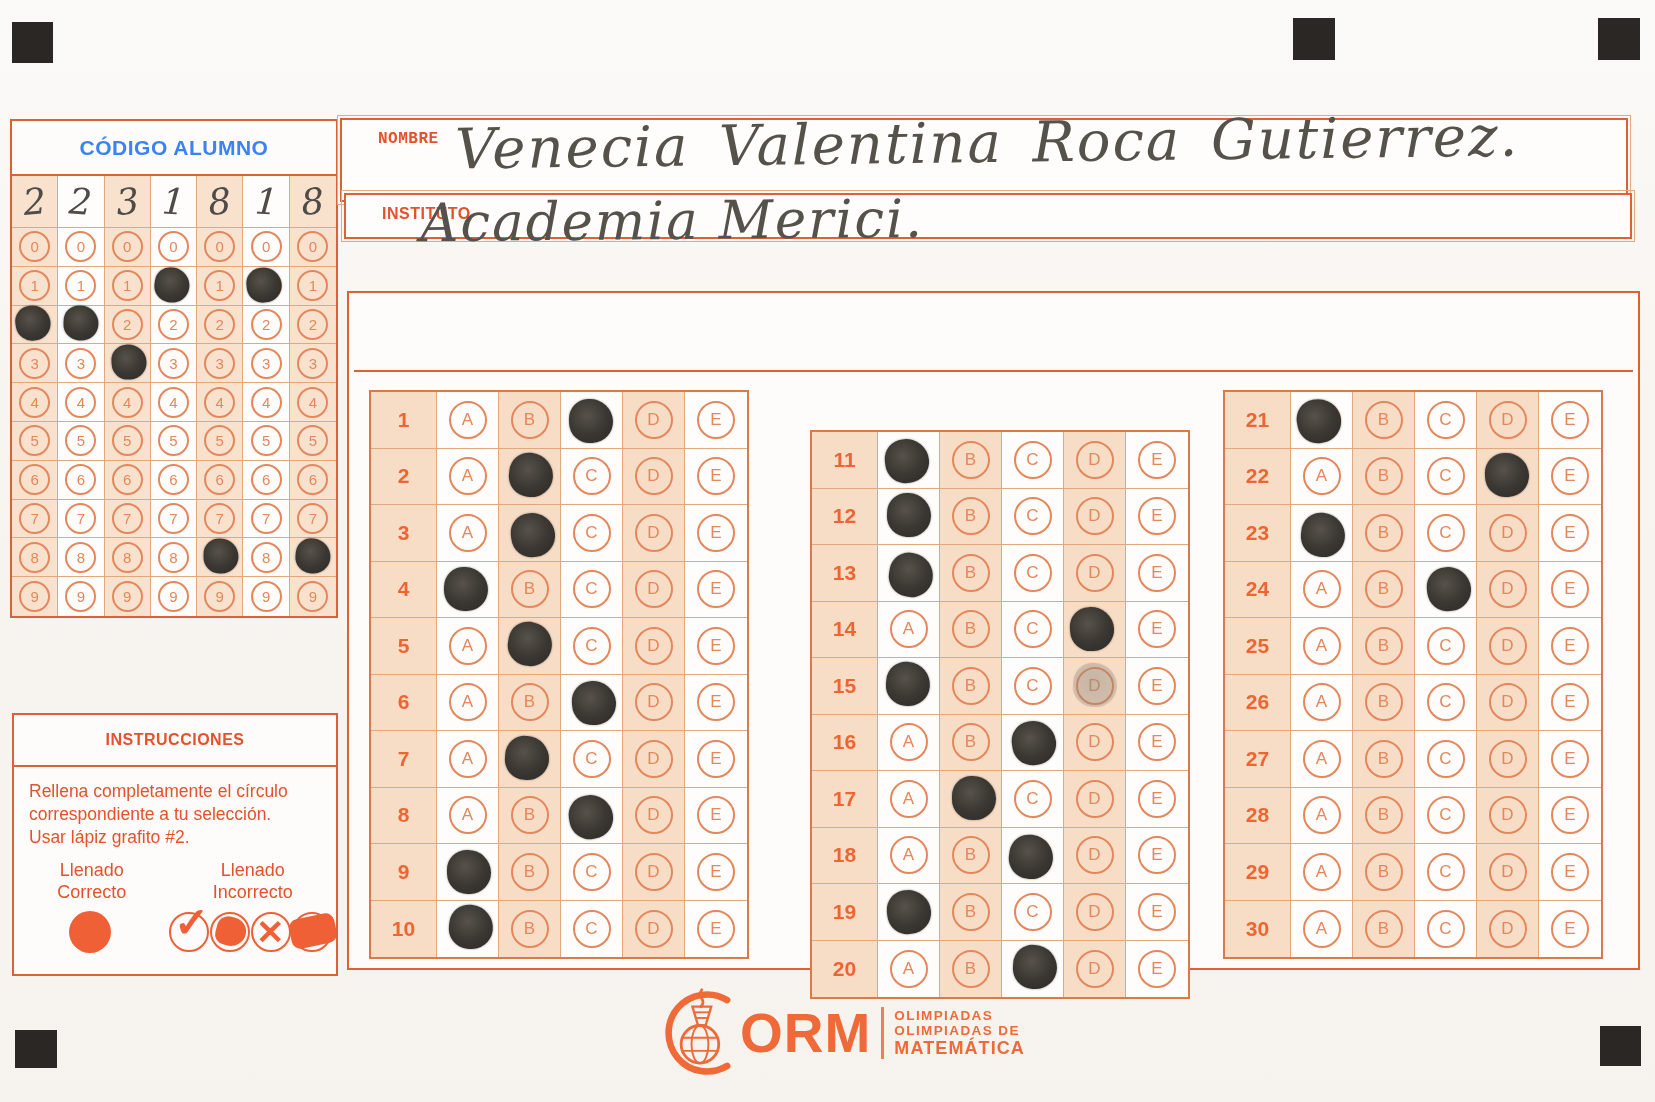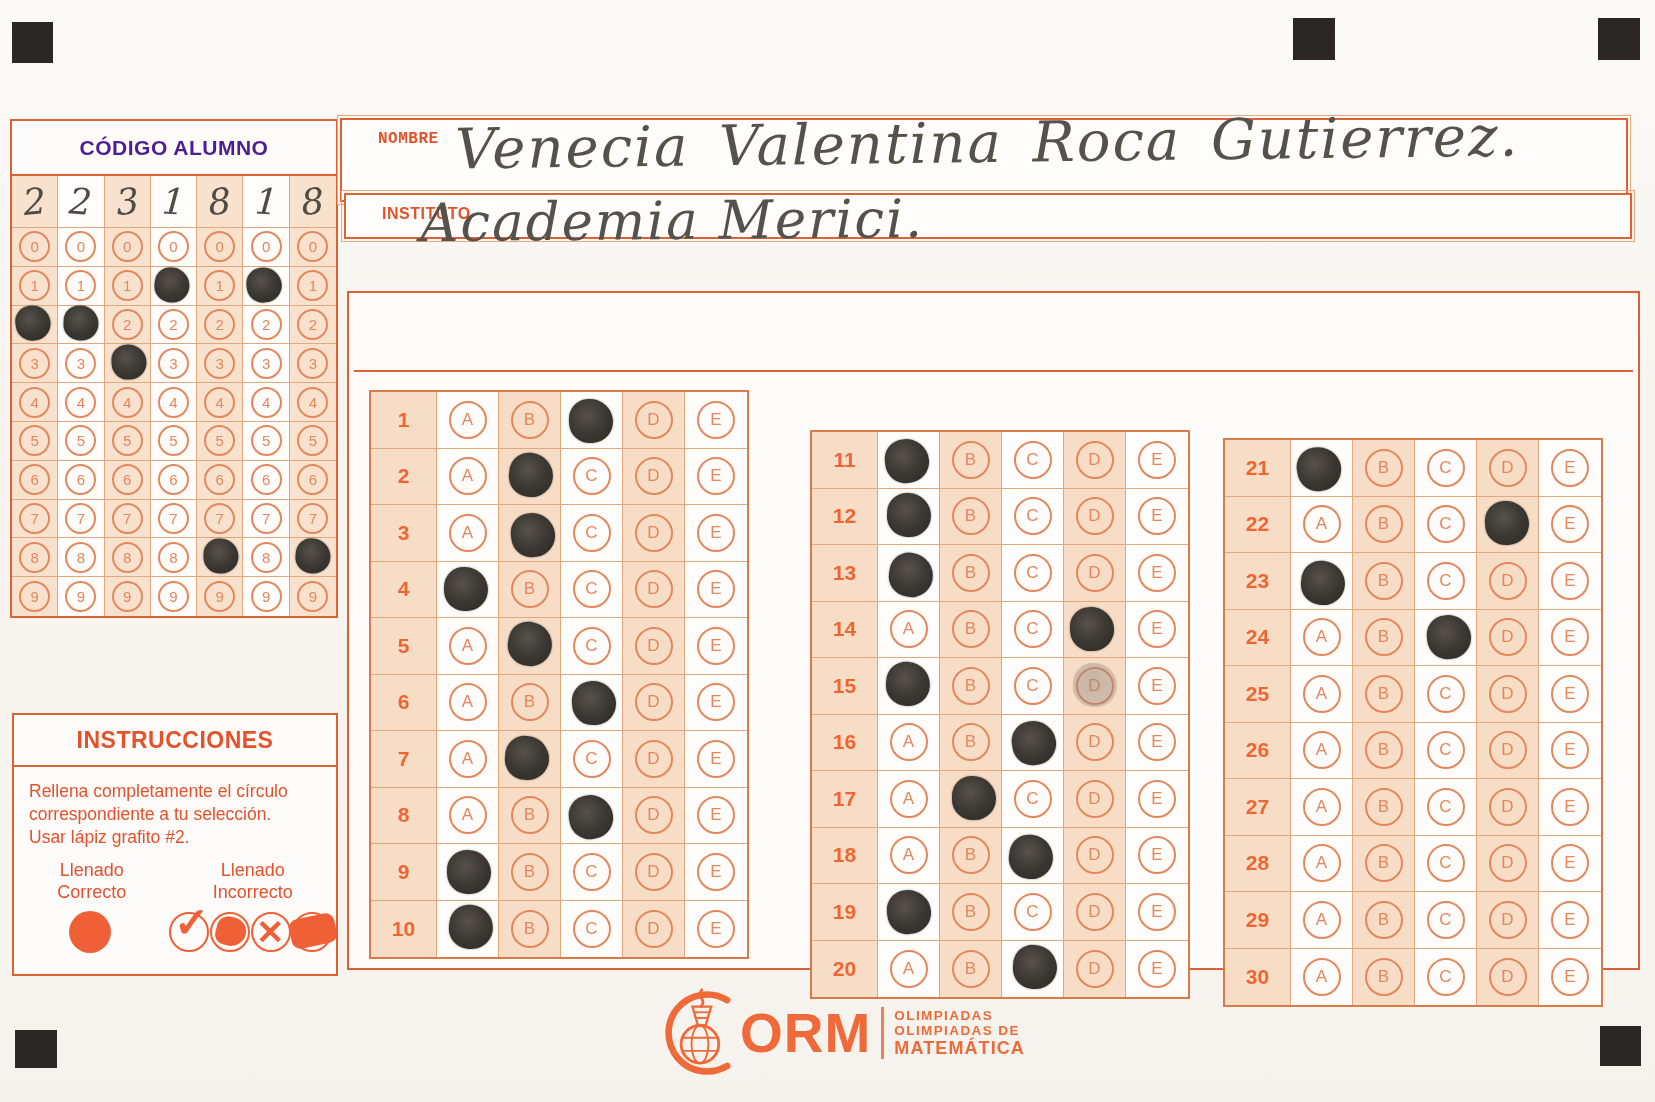--- a/index.html
+++ b/index.html
@@ -7,21 +7,21 @@
          background:linear-gradient(180deg,#fbfaf8 0%,#f8f5f0 35%,#f6f3ee 100%);
          font-family:"Liberation Sans",sans-serif;}
   .fiducial{position:absolute;background:#2b2724;}
   .title{position:absolute;left:150px;top:24px;width:970px;text-align:center;
          font-size:29px;font-weight:bold;color:#e04d27;letter-spacing:.5px;}
   .box{position:absolute;border:2px solid #dd6233;background:#fdfcfa;box-sizing:border-box;}
 
   
   #codigo-box{left:10px;top:119px;width:328px;height:499px;}
   .codigo-header{height:53px;display:flex;align-items:center;justify-content:center;
-                 color:#4c1d95;font-weight:bold;font-size:21px;letter-spacing:.5px;
+                 color:#3b82f6;font-weight:bold;font-size:21px;letter-spacing:.5px;
                  border-bottom:2px solid #dd6233;}
   #codigo-grid{display:grid;grid-template-columns:repeat(7,1fr);}
   .ccell{position:relative;display:flex;align-items:center;justify-content:center;
          border-right:1px solid #e3a77c;border-bottom:1px solid #e3a77c;box-sizing:border-box;}
   .ccell.lastcol{border-right:none;}
   .ccell.lastrow{border-bottom:none;}
   .ccell.shaded{background:#f8e2ce;}
   .ccell.white{background:#fefdfb;}
   .ccell.hw{height:52px;}
   .ccell.br{height:38.8px;}
@@ -45,42 +45,42 @@
   #hw-inst{left:420px;top:190px;font-size:53px;letter-spacing:2px;transform:rotate(-.5deg);}
 
   
   #resp-box{left:347px;top:291px;width:1293px;height:679px;}
   .resp-header{height:70px;display:flex;align-items:center;justify-content:center;
                font-size:26px;font-weight:bold;color:#e5512b;letter-spacing:.5px;
                border-bottom:2px solid #dd6233;}
   .dline{position:absolute;left:5px;right:5px;top:77px;height:2px;background:#dd6233;}
   .agrid{position:absolute;top:390px;display:grid;grid-template-columns:66px repeat(5,62px);
          grid-auto-rows:56.5px;border:2px solid #d97a48;background:#fefdfb;z-index:3;}
-  #agrid-0{left:369px;} #agrid-1{left:810px;margin-top:40px;} #agrid-2{left:1223px;margin-top:48px;}
+  #agrid-0{left:369px;} #agrid-1{left:810px;margin-top:40px;} #agrid-2{left:1223px;}
   .acell{position:relative;display:flex;align-items:center;justify-content:center;
          border-right:1px solid #e3a77c;border-bottom:1px solid #e3a77c;box-sizing:border-box;}
   .acell.lastcol{border-right:none;}
   .acell.lastrow{border-bottom:none;}
   .acell.shaded{background:#f8ddc6;}
   .acell.white{background:#fefdfb;}
   .qnum{font-weight:bold;font-size:21px;color:#ee6532;}
   .abubble{width:34px;height:34px;border-radius:50%;border:2px solid #e4875c;color:#e4875c;
            font-size:17px;display:flex;align-items:center;justify-content:center;}
   .blob{position:absolute;left:50%;top:50%;width:44px;height:44px;z-index:4;
         border-radius:46% 54% 50% 48%;
         background:radial-gradient(circle at 42% 38%,#57524b 0%,#3b3732 50%,#2c2925 100%);
         box-shadow:0 0 2px rgba(40,35,30,.55);}
   .blob.small{width:35px;height:35px;}
   .blob.faint{background:radial-gradient(circle at 45% 40%,rgba(150,142,132,.5),rgba(125,118,110,.28));
               box-shadow:none;filter:blur(.7px);}
 
   
   #inst-box{left:12px;top:713px;width:326px;height:263px;}
   .inst-header{height:50px;display:flex;align-items:center;justify-content:center;
-               color:#e5512b;font-weight:bold;font-size:23px;letter-spacing:.5px;
+               color:#e5512b;font-weight:bold;font-size:16px;letter-spacing:.5px;
                border-bottom:2px solid #dd6233;}
   .inst-body{padding:13px 15px 0 15px;color:#e5512b;font-size:17.5px;line-height:1.3;
              white-space:pre-line;}
   .fill-labels{display:flex;justify-content:space-around;margin-top:12px;text-align:center;
                color:#e5512b;font-size:18px;line-height:1.2;white-space:pre-line;}
   .fill-icons{display:flex;align-items:center;margin-top:8px;}
   .solid-dot{width:42px;height:42px;border-radius:50%;background:#f06036;margin-left:55px;}
   .icon-row{display:flex;align-items:center;gap:1px;margin-left:58px;}
   .icon-circle{width:36px;height:36px;border:2px solid #f06036;border-radius:50%;
                position:relative;flex:none;}

